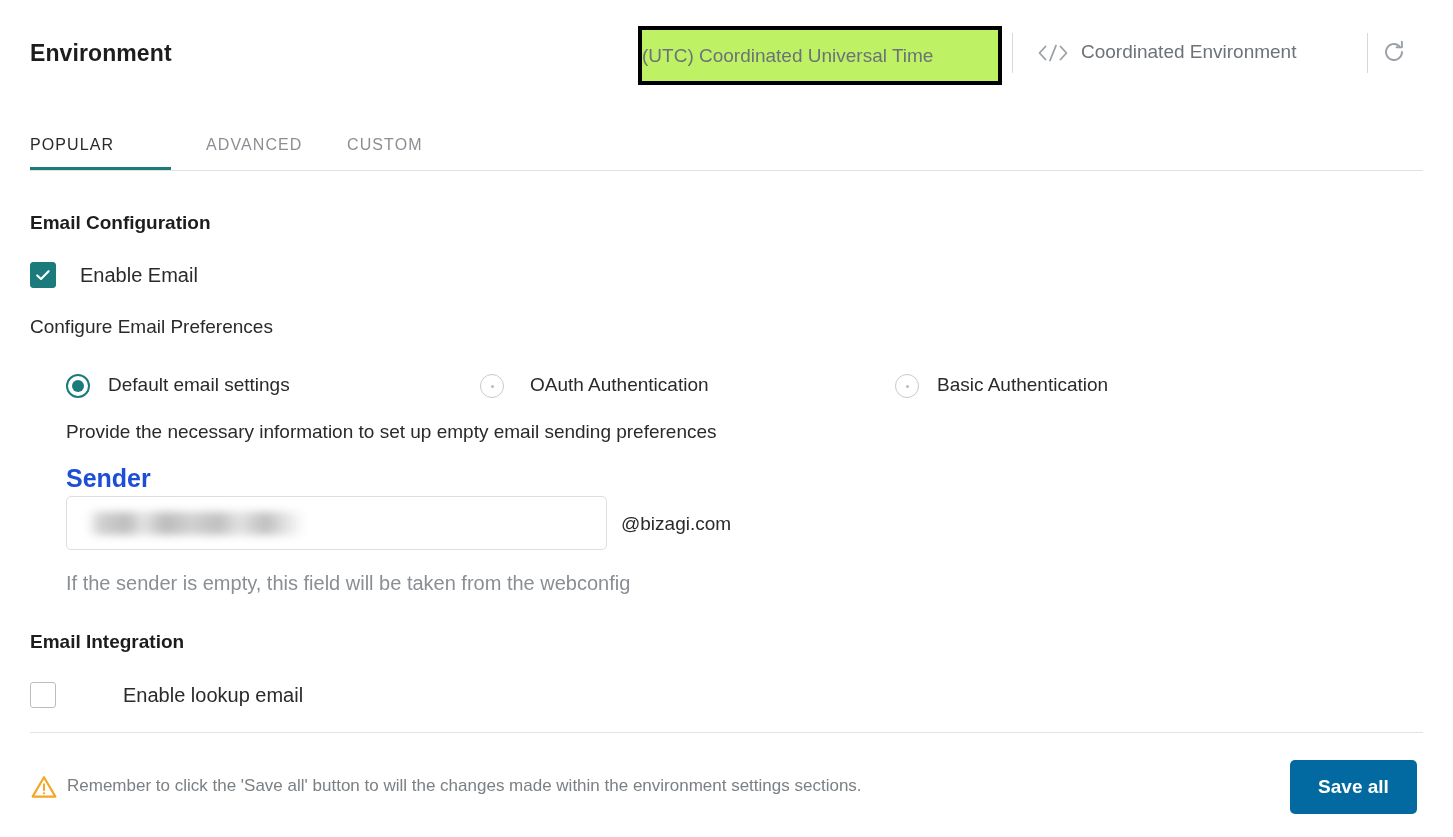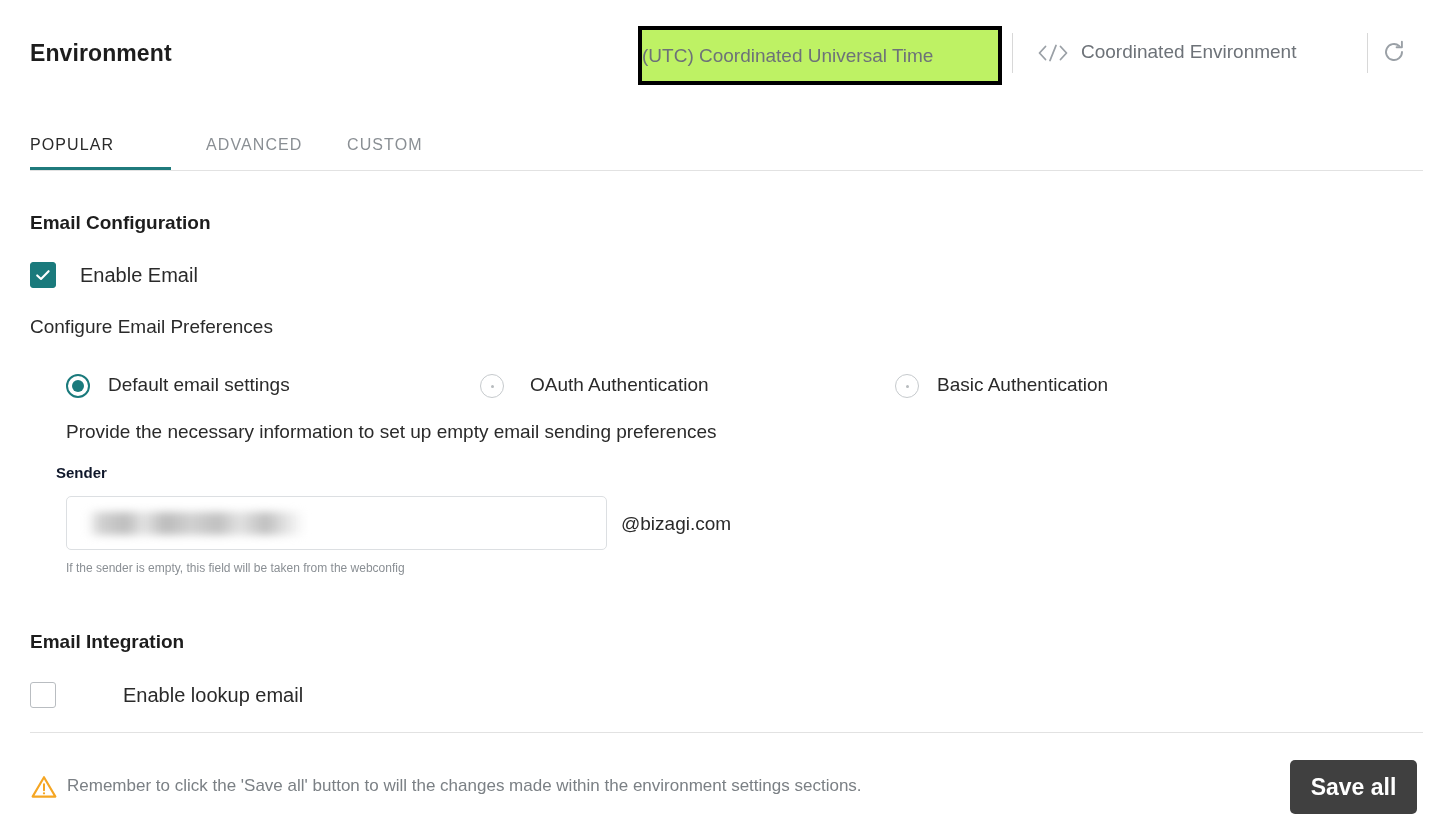--- a/index.html
+++ b/index.html
@@ -248,25 +248,25 @@
   .helper-line {
     position: absolute;
     left: 66px;
     top: 249px;
     font-size: 19px;
     color: #2a2a2a;
   }
 
   .field-label {
     position: absolute;
-    left: 56px;
+    left: 66px;
     top: 292px;
-    font-size: 15px;
+    font-size: 25px;
     font-weight: bold;
-    color: #0f172a;
+    color: #1d4ed8;
   }
 
   .sender-input {
     position: absolute;
     left: 66px;
     top: 324px;
     width: 541px;
     height: 54px;
     border: 1px solid #dcdfe2;
     border-radius: 5px;
@@ -298,22 +298,22 @@
     position: absolute;
     left: 621px;
     top: 341px;
     font-size: 19px;
     color: #2a2a2a;
     white-space: nowrap;
   }
   .field-hint {
     position: absolute;
     left: 66px;
-    top: 389px;
-    font-size: 12px;
+    top: 400px;
+    font-size: 20px;
     color: #8a8f94;
   }
 
   
   .footer-divider {
     position: absolute;
     left: 30px;
     top: 732px;
     width: 1393px;
     height: 1px;
@@ -333,25 +333,25 @@
     font-size: 17px;
     color: #7b8085;
     white-space: nowrap;
   }
   .save-btn {
     position: absolute;
     left: 1290px;
     top: 760px;
     width: 127px;
     height: 54px;
-    background: #404040;
+    background: #0369a1;
     border: none;
     border-radius: 5px;
     color: #ffffff;
-    font-size: 23px;
+    font-size: 19px;
     font-weight: bold;
     font-family: "Liberation Sans", sans-serif;
     cursor: pointer;
   }
 </style>
 </head>
 <body>
 
 <div class="page">
 

